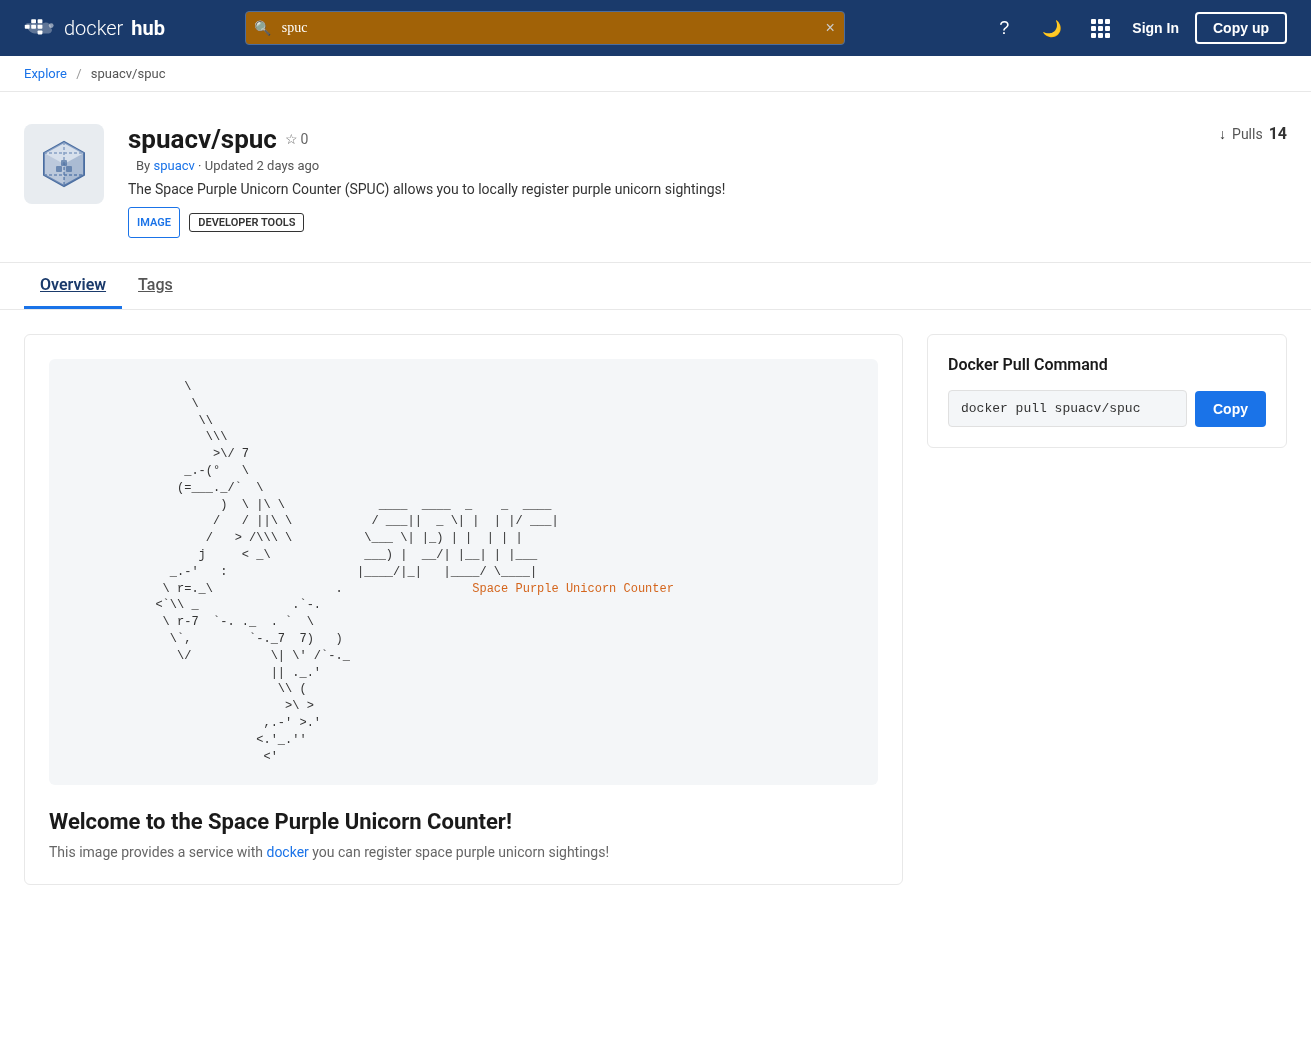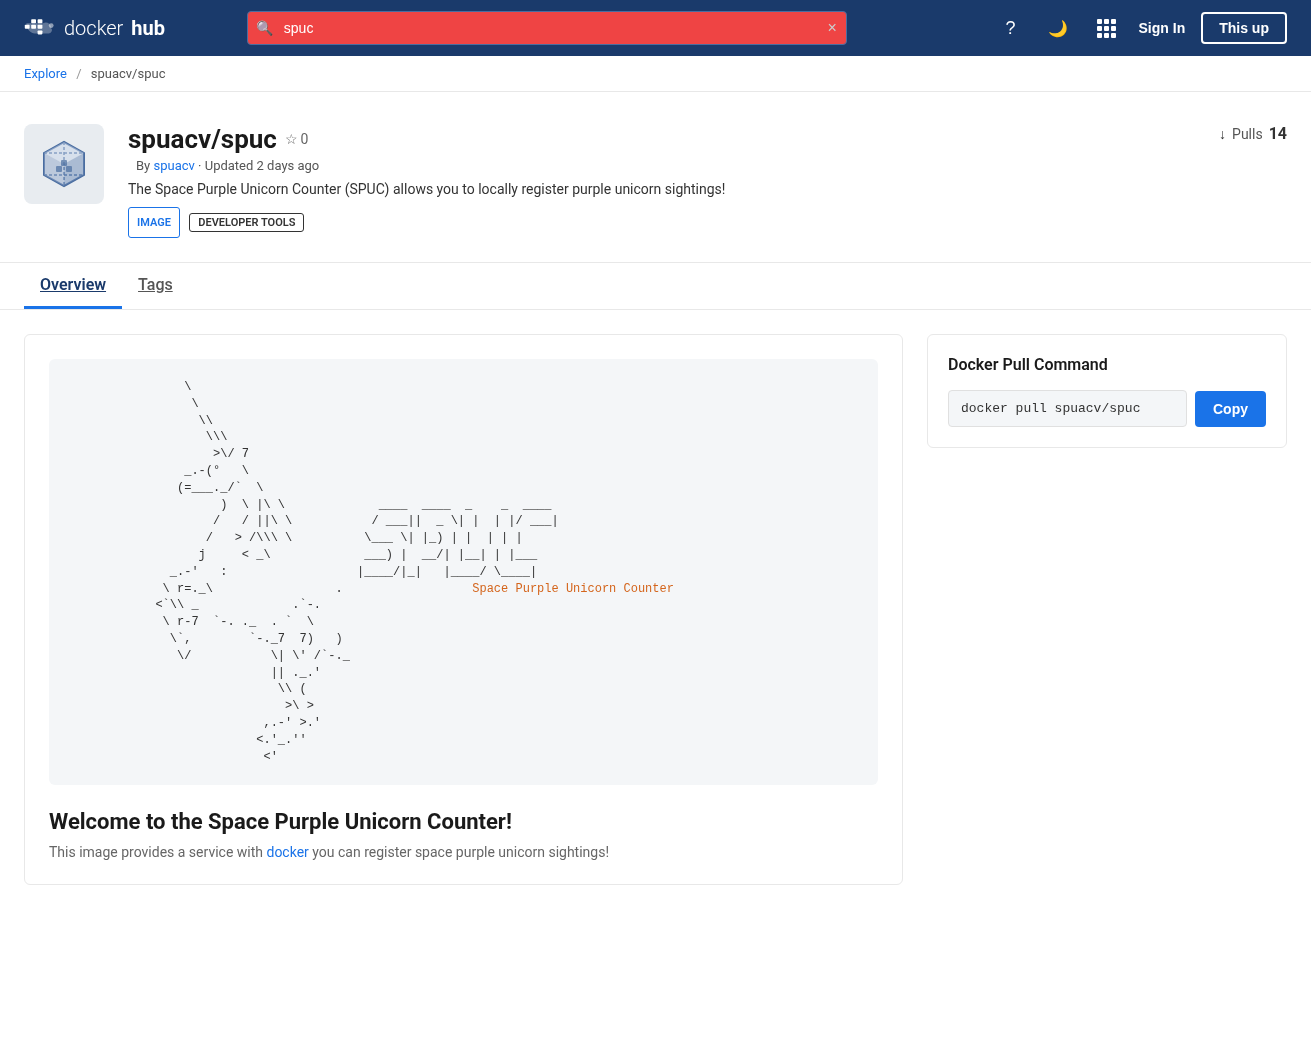--- a/index.html
+++ b/index.html
@@ -40,24 +40,25 @@
       margin: 0 auto;
       position: relative;
       display: flex;
       align-items: center;
     }
     .search-input {
       width: 100%;
       padding: 8px 40px 8px 36px;
       border-radius: 4px;
       border: 1px solid #4a6da0;
-      background: #ef4444;
+      background: #a16207;
       color: #fff;
       font-size: 14px;
       outline: none;
+      font-family: Liberation Serif, serif;
     }
     .search-input::placeholder { color: #aac0e0; }
     .search-icon-wrap {
       position: absolute;
       left: 10px;
       color: #aac0e0;
       font-size: 14px;
     }
     .search-clear {
       position: absolute;
@@ -352,21 +353,21 @@
         <i style="background:#fff;width:5px;height:5px;display:block;border-radius:1px;"></i>
         <i style="background:#fff;width:5px;height:5px;display:block;border-radius:1px;"></i>
         <i style="background:#fff;width:5px;height:5px;display:block;border-radius:1px;"></i>
         <i style="background:#fff;width:5px;height:5px;display:block;border-radius:1px;"></i>
         <i style="background:#fff;width:5px;height:5px;display:block;border-radius:1px;"></i>
         <i style="background:#fff;width:5px;height:5px;display:block;border-radius:1px;"></i>
         <i style="background:#fff;width:5px;height:5px;display:block;border-radius:1px;"></i>
       </span>
     </button>
     <button class="sign-in-btn">Sign In</button>
-    <button class="sign-up-btn">This up</button>
+    <button class="sign-up-btn">Copy up</button>
   </div>
 </header>
 
 <nav class="breadcrumb">
   <a href="#">Explore</a>
   <span class="separator">/</span>
   <span>spuacv/spuc</span>
 </nav>
 
 <div class="pkg-header">

